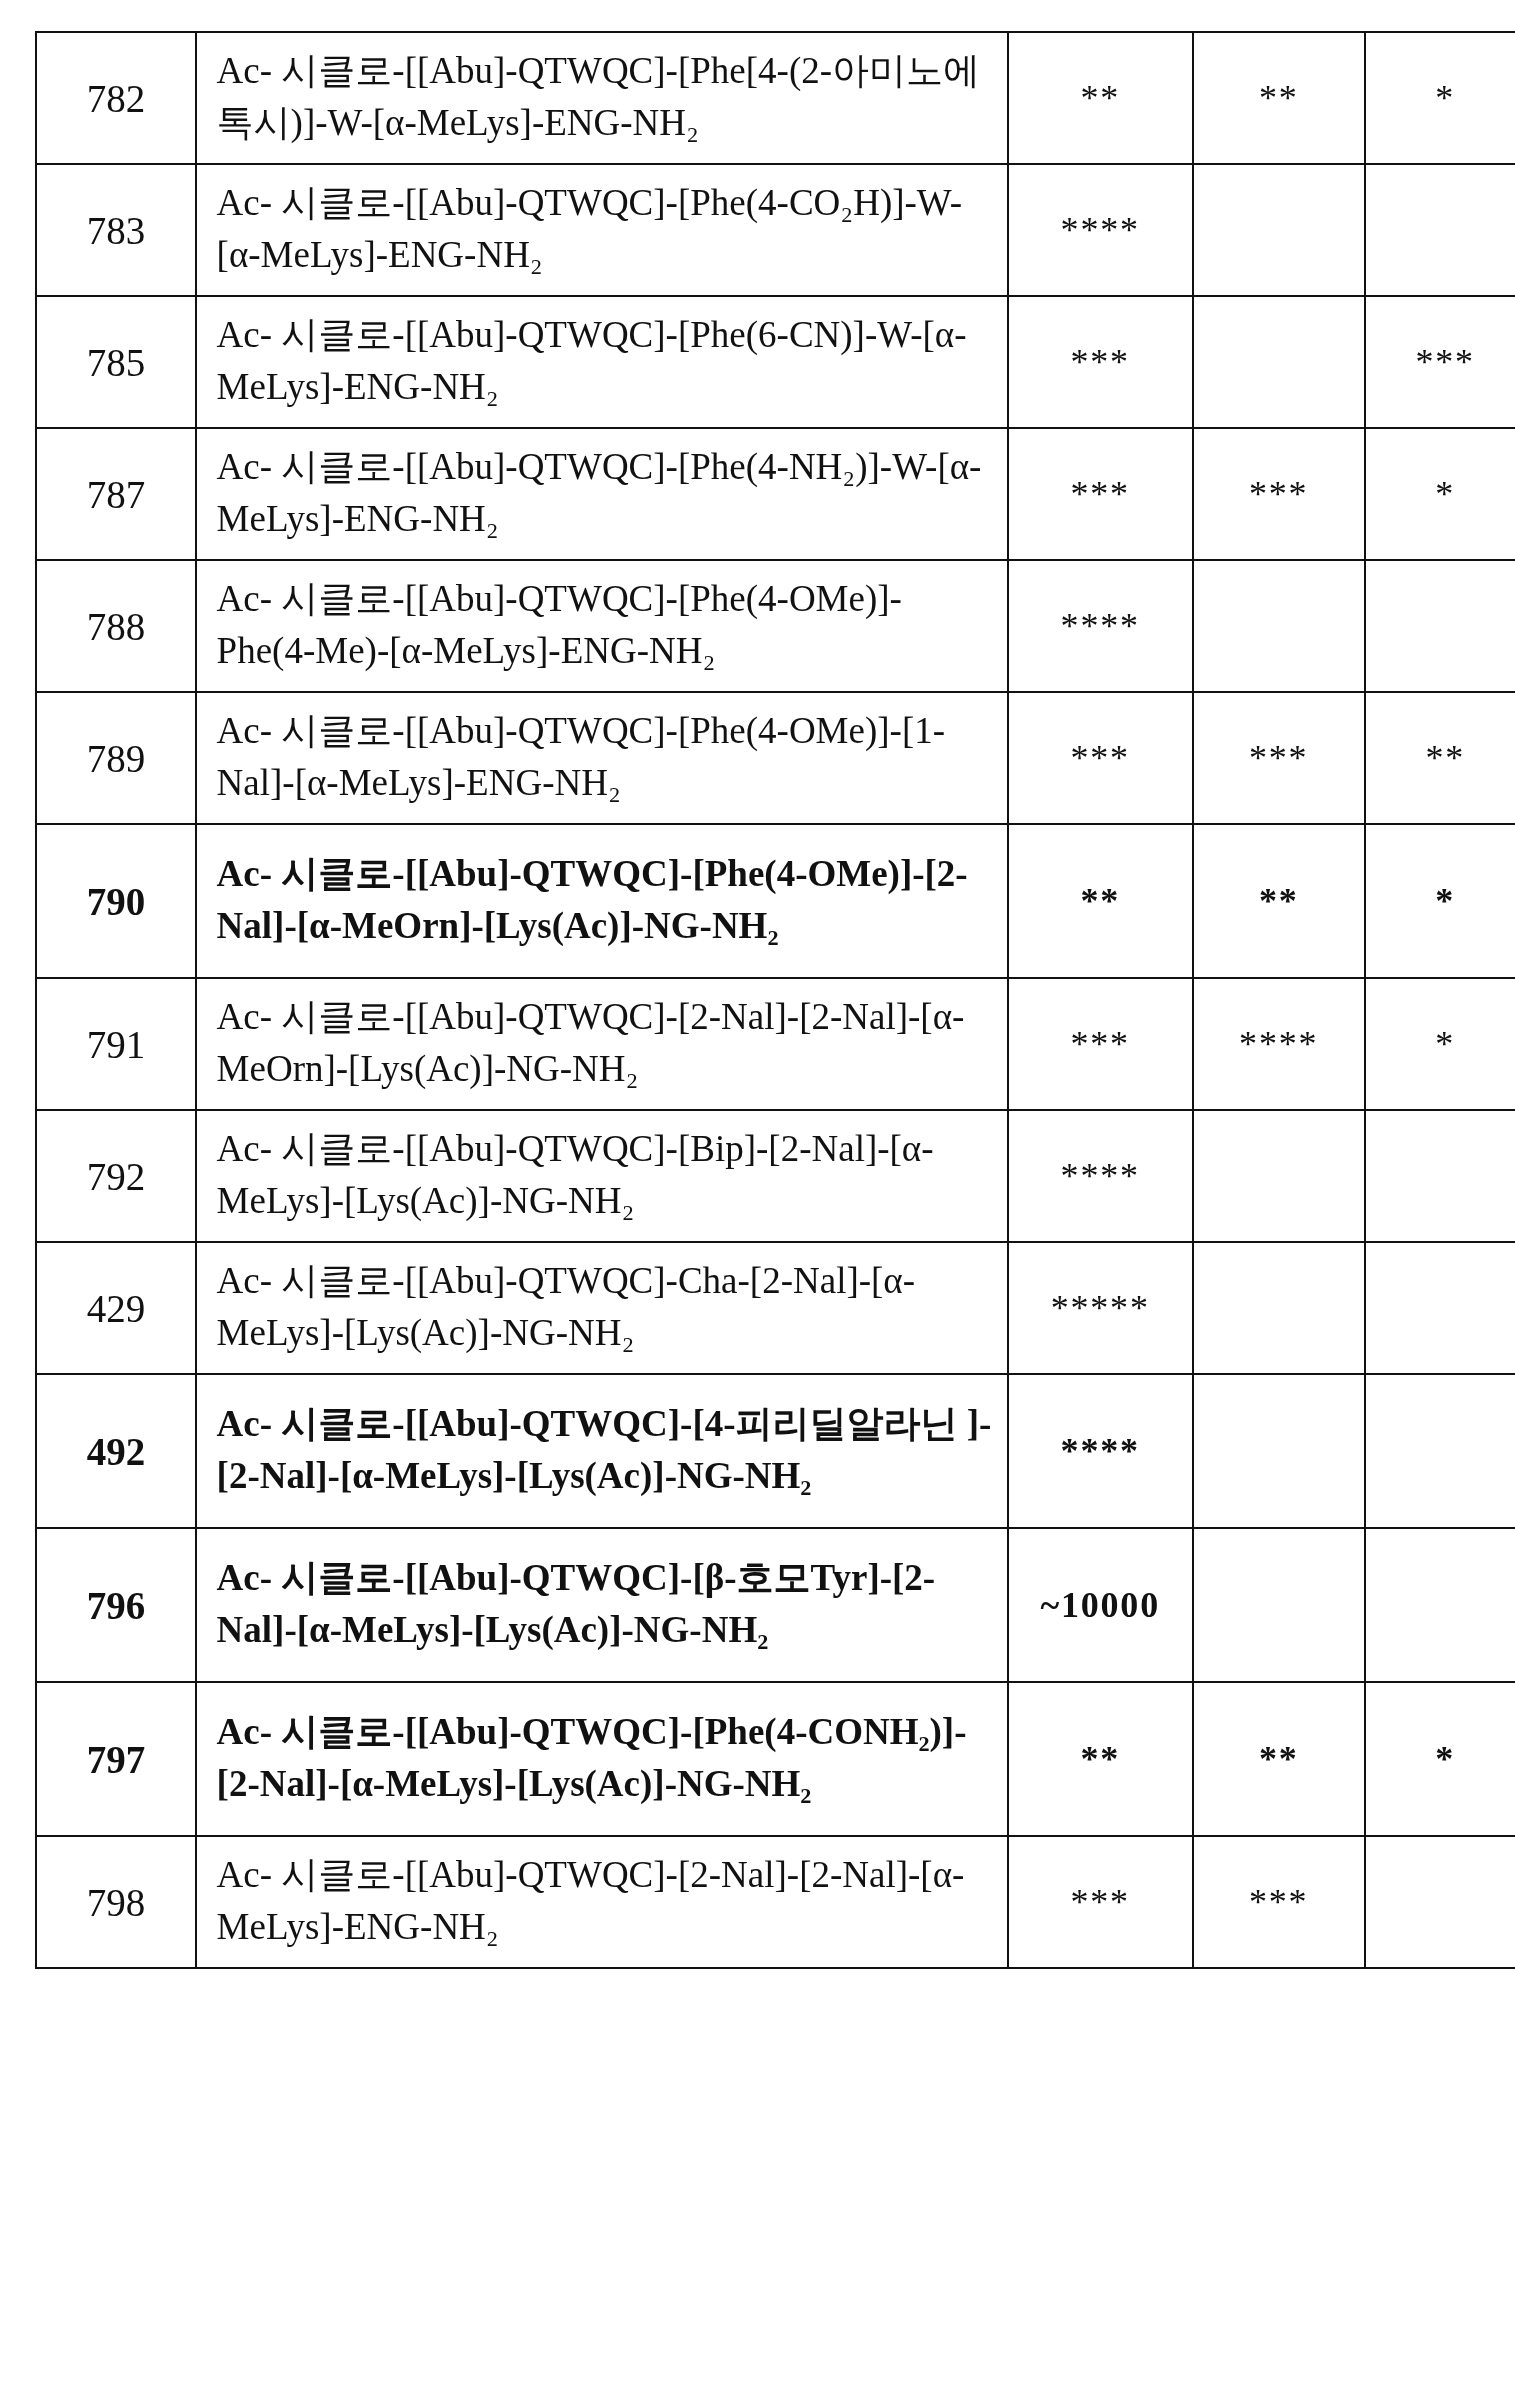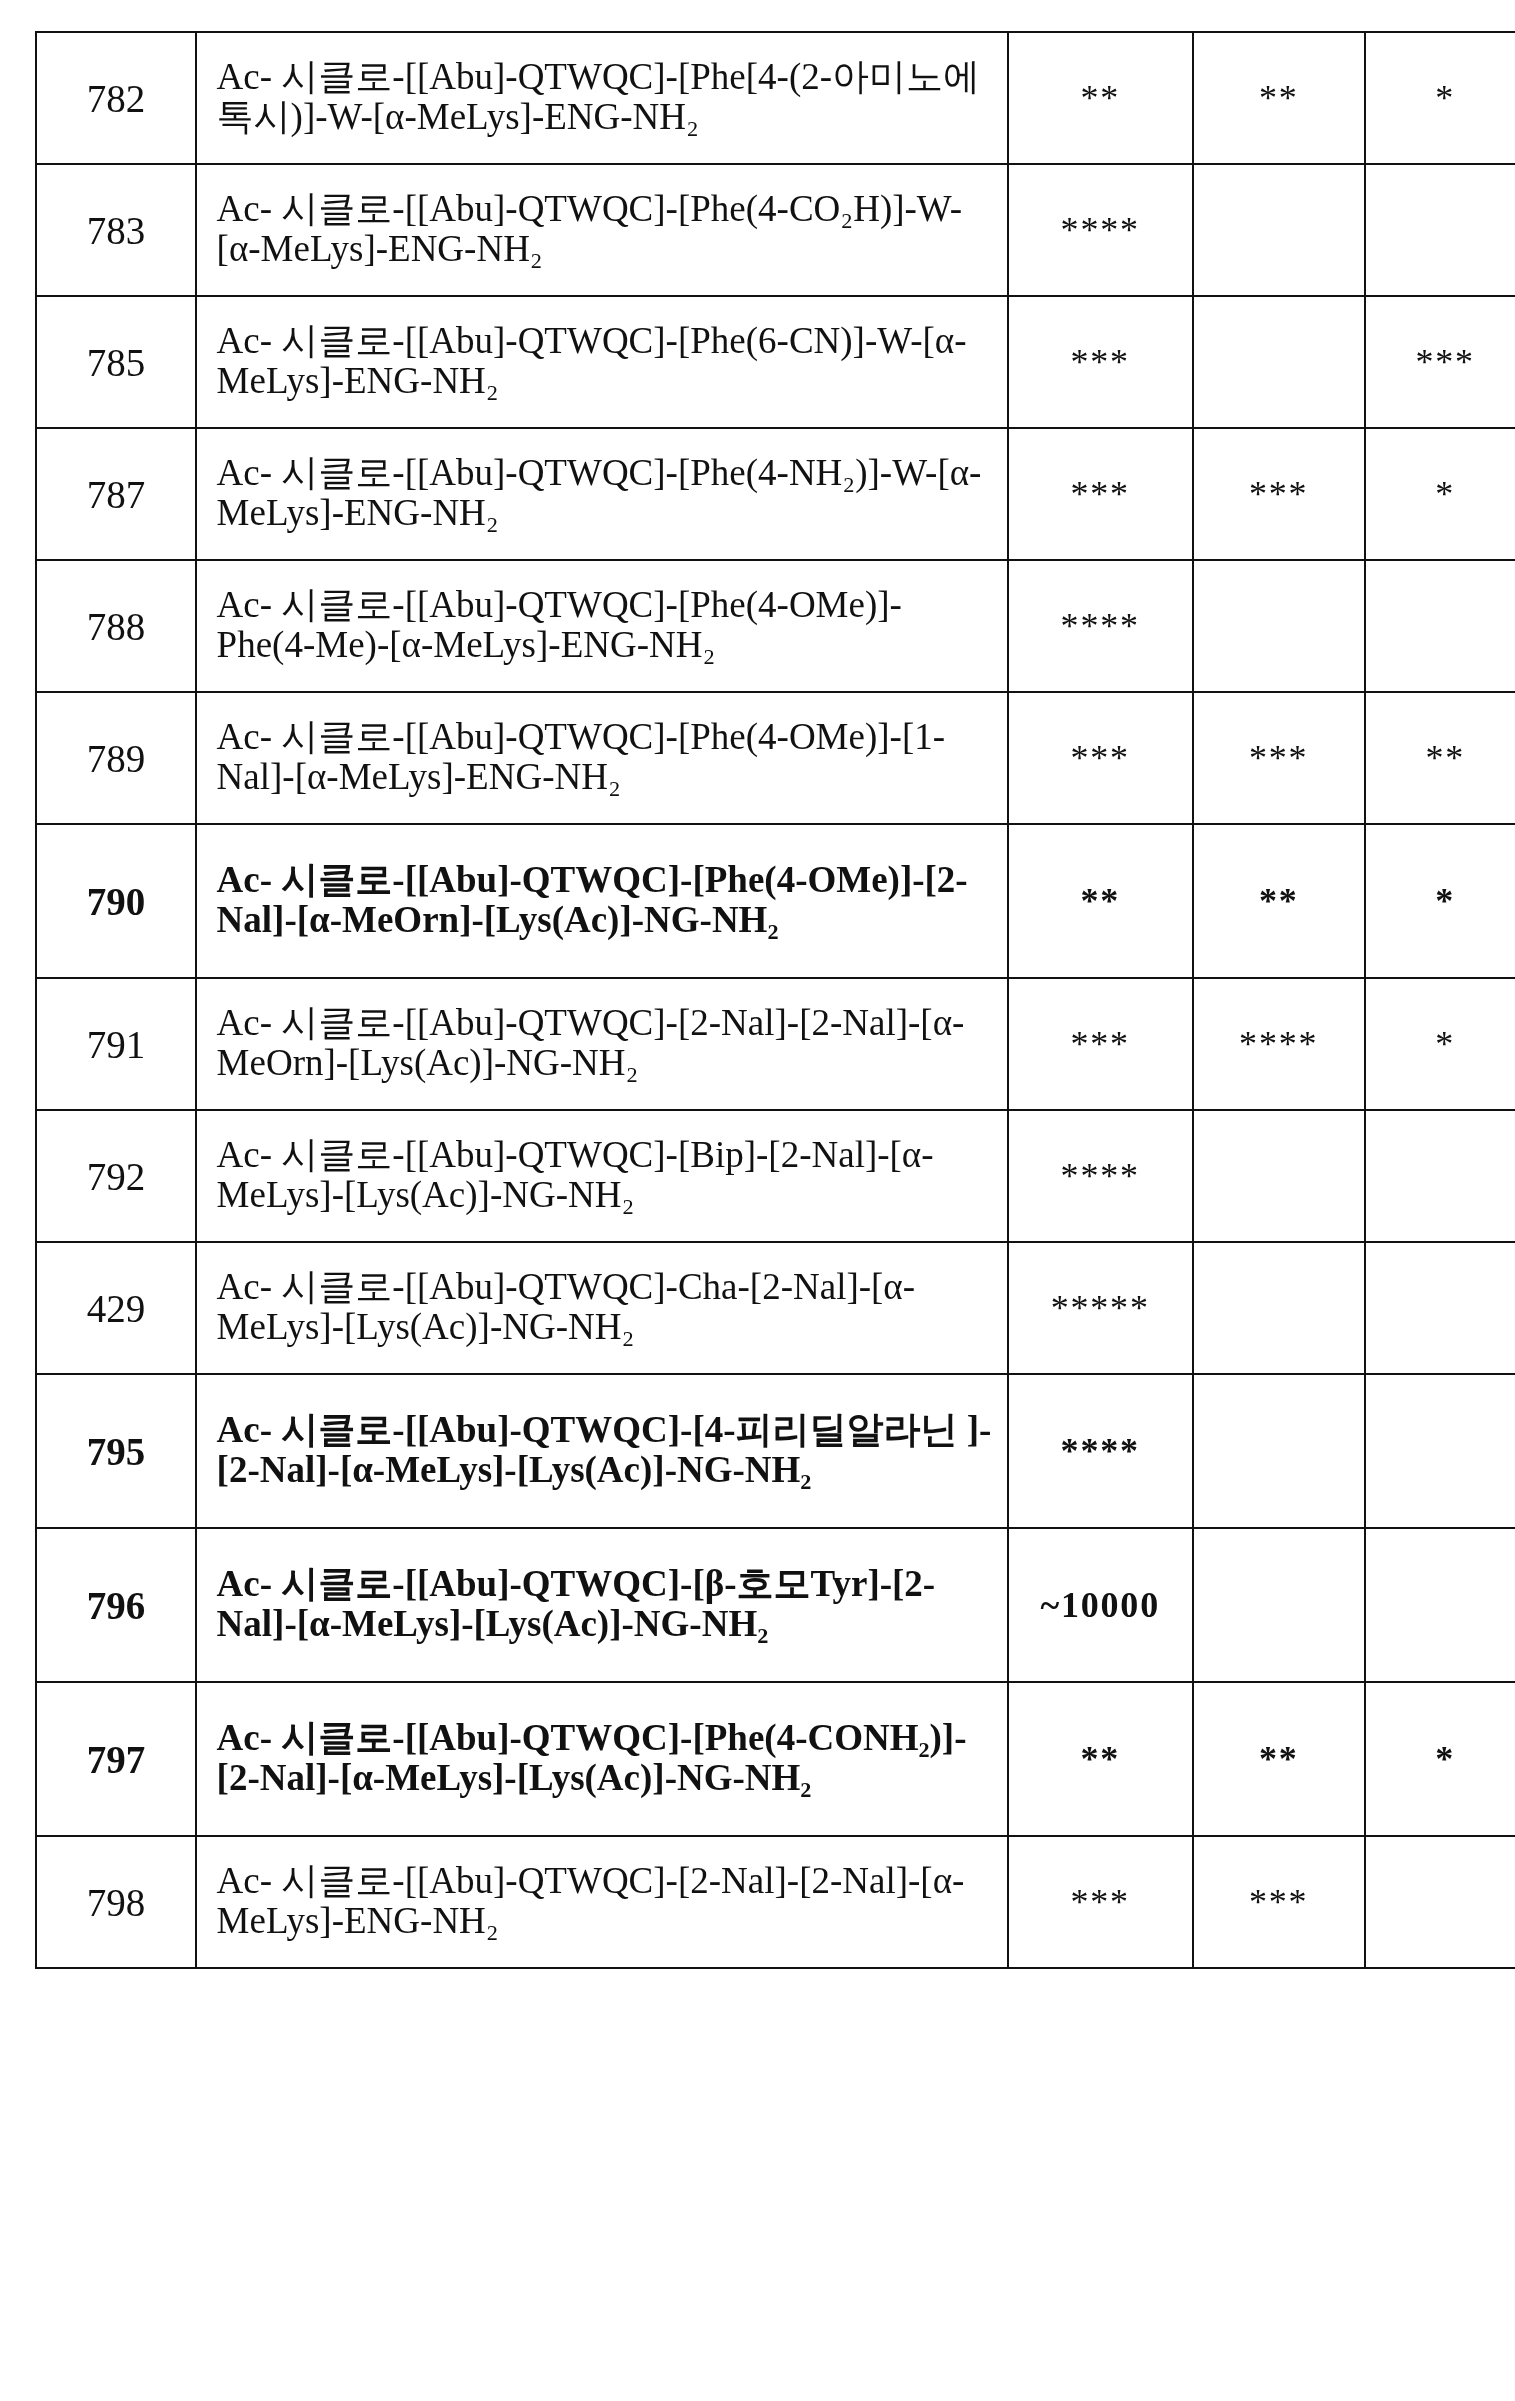--- a/index.html
+++ b/index.html
@@ -7,21 +7,21 @@
          font-family: "Liberation Serif", "DejaVu Serif", serif; color: #111; }
   table.peptides {
     position: absolute; left: 35px; top: 31px;
     border-collapse: collapse; table-layout: fixed;
     width: 1452px;
   }
   table.peptides td {
     border: 2.7px solid #111; padding: 0; vertical-align: middle;
   }
   td.num { width: 158px; text-align: center; font-size: 39px; }
-  td.seq { width: 783px; font-size: 37px; line-height: 40px; padding: 3.6px 7.1px 5.4px 19.6px !important; text-align: left; }
+  td.seq { width: 783px; font-size: 37px; line-height: 52px; padding: 3.6px 7.1px 5.4px 19.6px !important; text-align: left; }
   td.val { text-align: center; font-size: 36px; letter-spacing: 1.8px; }
   td.v1 { width: 183px; }
   td.v2 { width: 170px; }
   td.v3 { width: 159px; }
   tr.r2 { height: 132px; }
   tr.r3 { height: 154px; font-weight: bold; }
 </style>
 </head>
 <body>
 
@@ -104,21 +104,21 @@
   <tr class="r2">
     <td class="num">429</td>
     <td class="seq">Ac- 시클로-[[Abu]-QTWQC]-Cha-[2-Nal]-[α-MeLys]-[Lys(Ac)]-NG-NH₂</td>
     <td class="val v1">*****</td>
     <td class="val v2"></td>
     <td class="val v3"></td>
   </tr>
 
 
   <tr class="r3">
-    <td class="num">795</td>
+    <td class="num">492</td>
     <td class="seq">Ac- 시클로-[[Abu]-QTWQC]-[4-피리딜알라닌 ]-[2-Nal]-[α-MeLys]-[Lys(Ac)]-NG-NH₂</td>
     <td class="val v1">****</td>
     <td class="val v2"></td>
     <td class="val v3"></td>
   </tr>
 
   <tr class="r3">
     <td class="num">796</td>
     <td class="seq">Ac- 시클로-[[Abu]-QTWQC]-[β-호모Tyr]-[2-Nal]-[α-MeLys]-[Lys(Ac)]-NG-NH₂</td>
     <td class="val v1">~10000</td>

